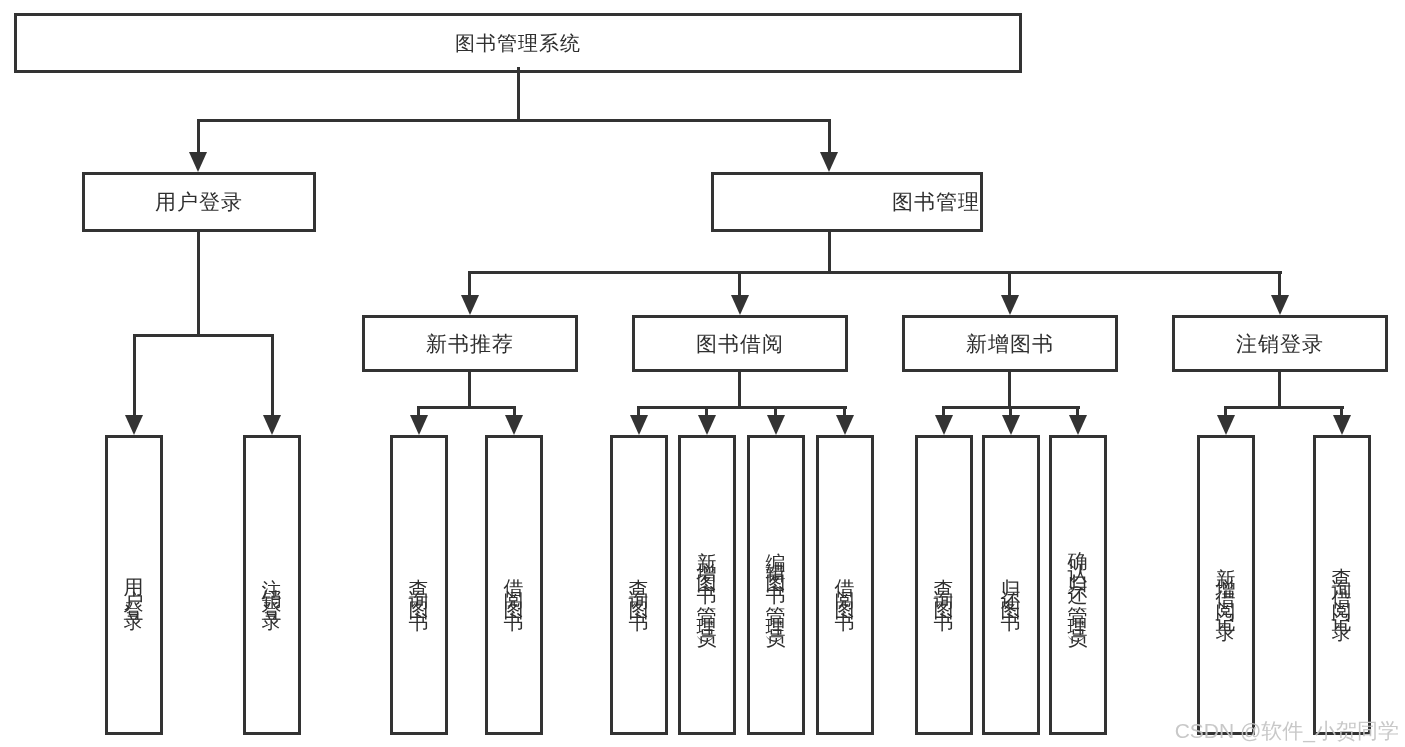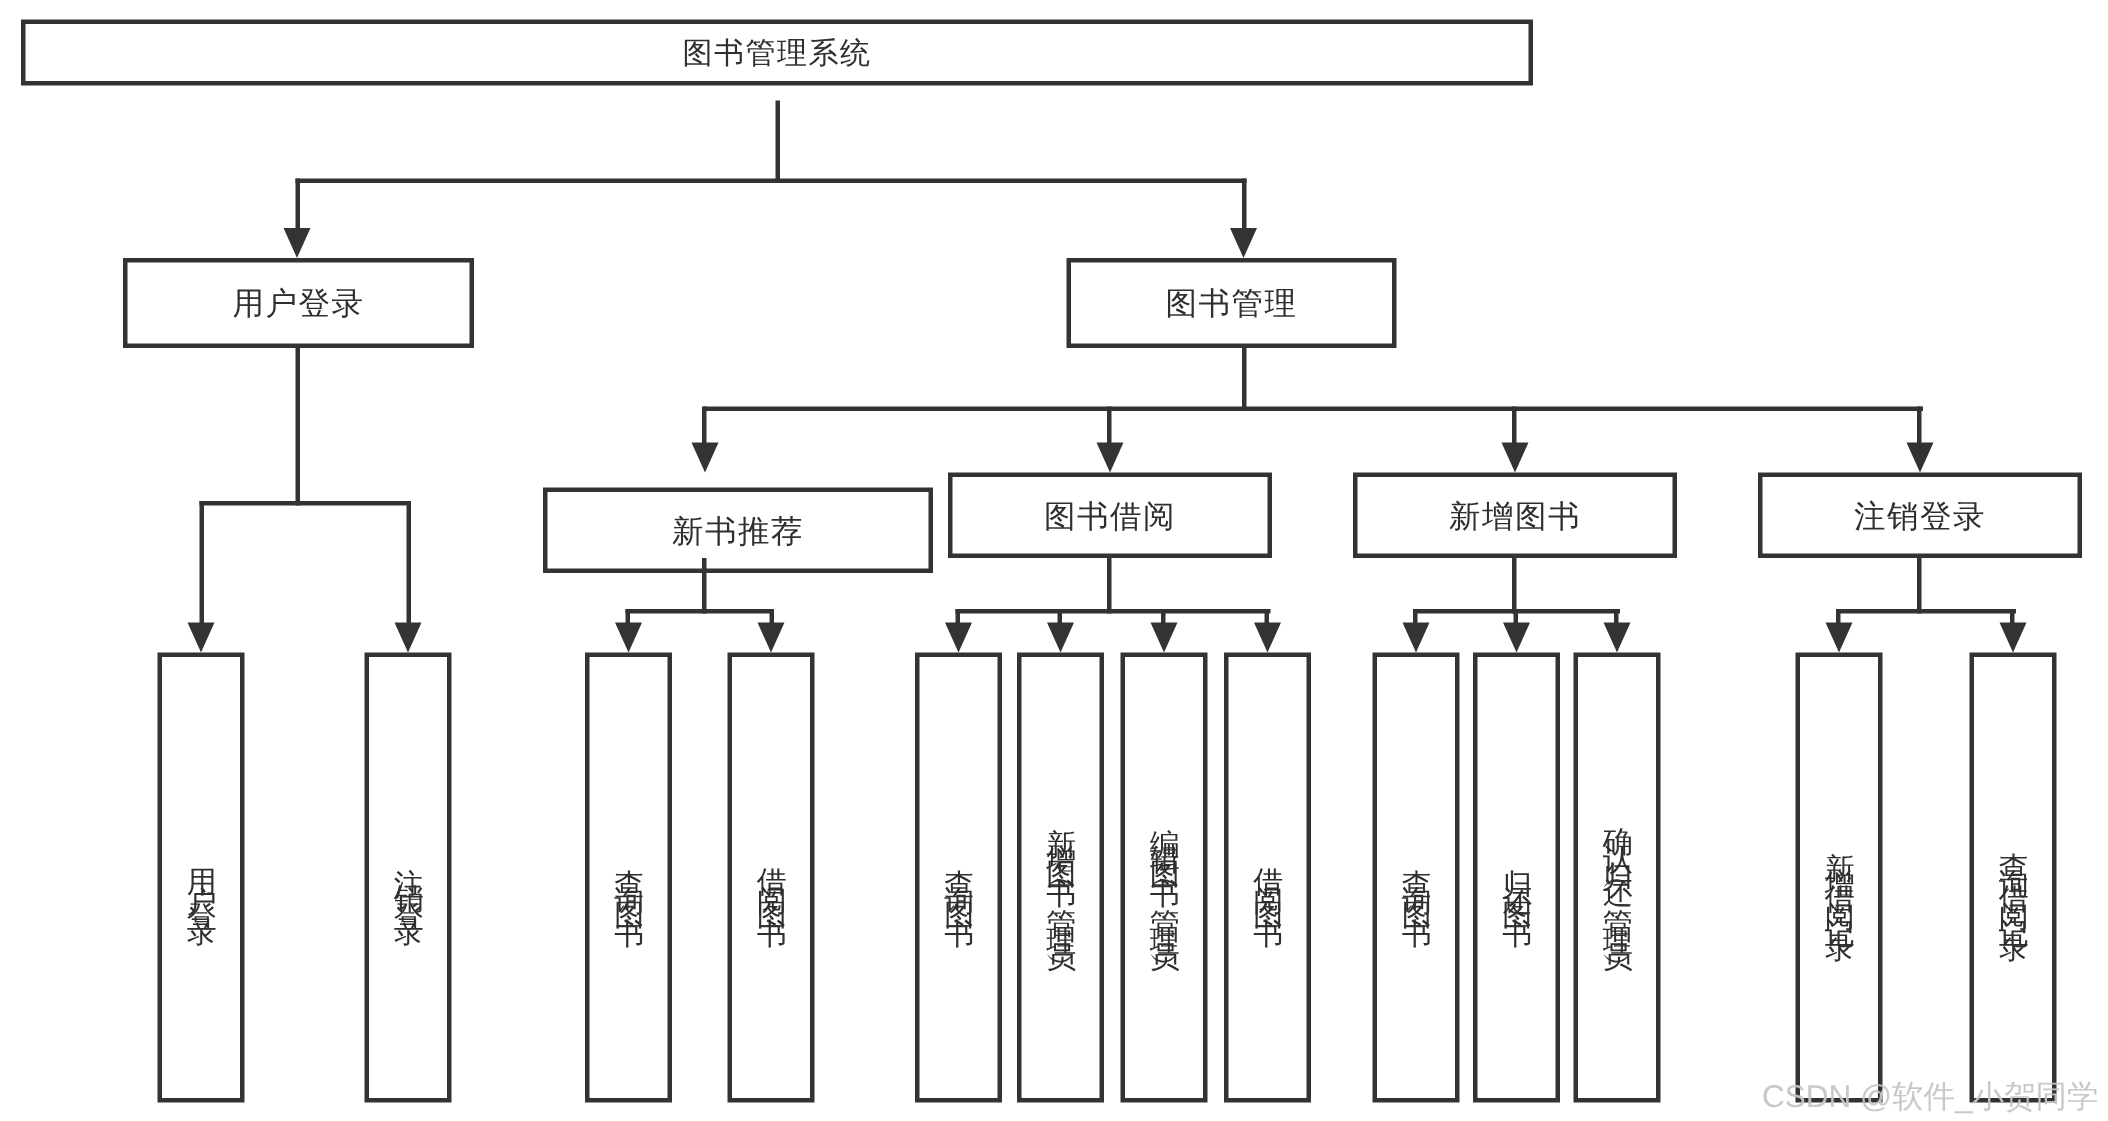--- a/index.html
+++ b/index.html
@@ -46,35 +46,35 @@
     color: rgba(197, 197, 197, 0.95);
     z-index: 5;
     white-space: nowrap;
   }
 </style>
 </head>
 <body>
 
 <div class="stage">
 
-  <div class="box box-h box-root" style="left:14px; top:13px; width:1008px; height:44px;">
+  <div class="box box-h box-root" style="left:14px; top:13px; width:1008px; height:60px;">
     <span>图书管理系统</span>
   </div>
 
   <div class="line" style="left:517px; top:67px; width:3px; height:55px;"></div>
   <div class="line" style="left:197px; top:119px; width:634px; height:3px;"></div>
   <div class="line" style="left:197px; top:119px; width:3px; height:34px;"></div>
   <div class="tri" style="left:189px; top:152px;"></div>
   <div class="line" style="left:828px; top:119px; width:3px; height:34px;"></div>
   <div class="tri" style="left:820px; top:152px;"></div>
 
   <div class="box box-h" style="left:82px; top:172px; width:234px; height:60px;">
     <span>用户登录</span>
   </div>
-  <div class="box box-h" style="left:711px; top:172px; width:220px; height:60px;">
+  <div class="box box-h" style="left:711px; top:172px; width:272px; height:60px;justify-content:flex-end;">
     <span>图书管理</span>
   </div>
 
   <div class="line" style="left:197px; top:232px; width:3px; height:105px;"></div>
   <div class="line" style="left:133px; top:334px; width:141px; height:3px;"></div>
   <div class="line" style="left:133px; top:334px; width:3px; height:83px;"></div>
   <div class="tri" style="left:125px; top:415px;"></div>
   <div class="line" style="left:271px; top:334px; width:3px; height:83px;"></div>
   <div class="tri" style="left:263px; top:415px;"></div>
 
@@ -82,21 +82,21 @@
   <div class="line" style="left:469px; top:271px; width:813px; height:3px;"></div>
   <div class="line" style="left:468px; top:271px; width:3px; height:26px;"></div>
   <div class="tri" style="left:461px; top:295px;"></div>
   <div class="line" style="left:738px; top:271px; width:3px; height:26px;"></div>
   <div class="tri" style="left:731px; top:295px;"></div>
   <div class="line" style="left:1008px; top:271px; width:3px; height:26px;"></div>
   <div class="tri" style="left:1001px; top:295px;"></div>
   <div class="line" style="left:1278px; top:271px; width:3px; height:26px;"></div>
   <div class="tri" style="left:1271px; top:295px;"></div>
 
-  <div class="box box-h" style="left:362px; top:325px; width:260px; height:57px;">
+  <div class="box box-h" style="left:362px; top:315px; width:216px; height:57px;">
     <span>新书推荐</span>
   </div>
   <div class="box box-h" style="left:632px; top:315px; width:216px; height:57px;">
     <span>图书借阅</span>
   </div>
   <div class="box box-h" style="left:902px; top:315px; width:216px; height:57px;">
     <span>新增图书</span>
   </div>
   <div class="box box-h" style="left:1172px; top:315px; width:216px; height:57px;">
     <span>注销登录</span>

